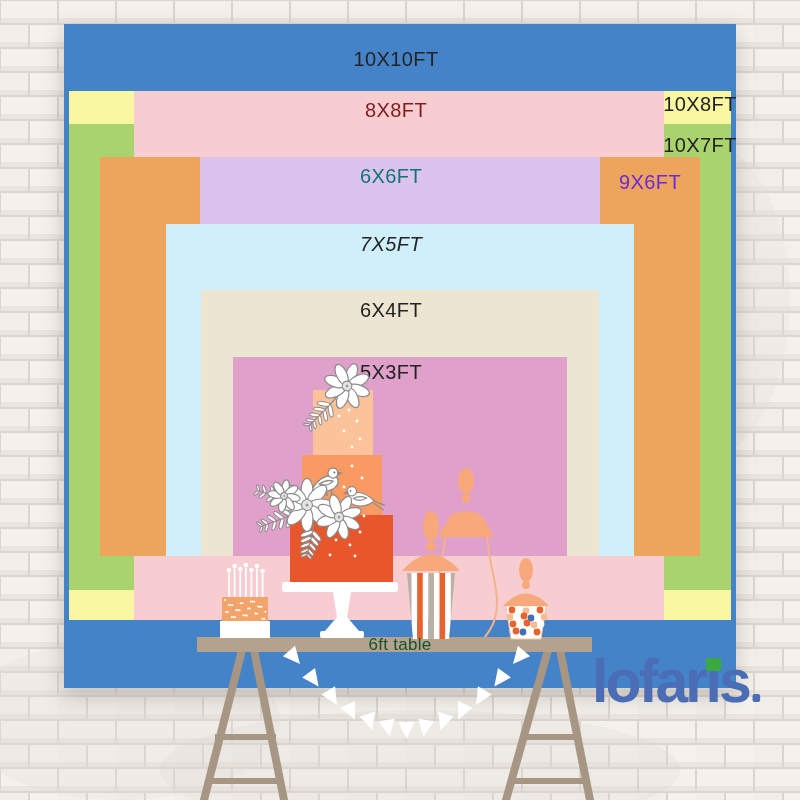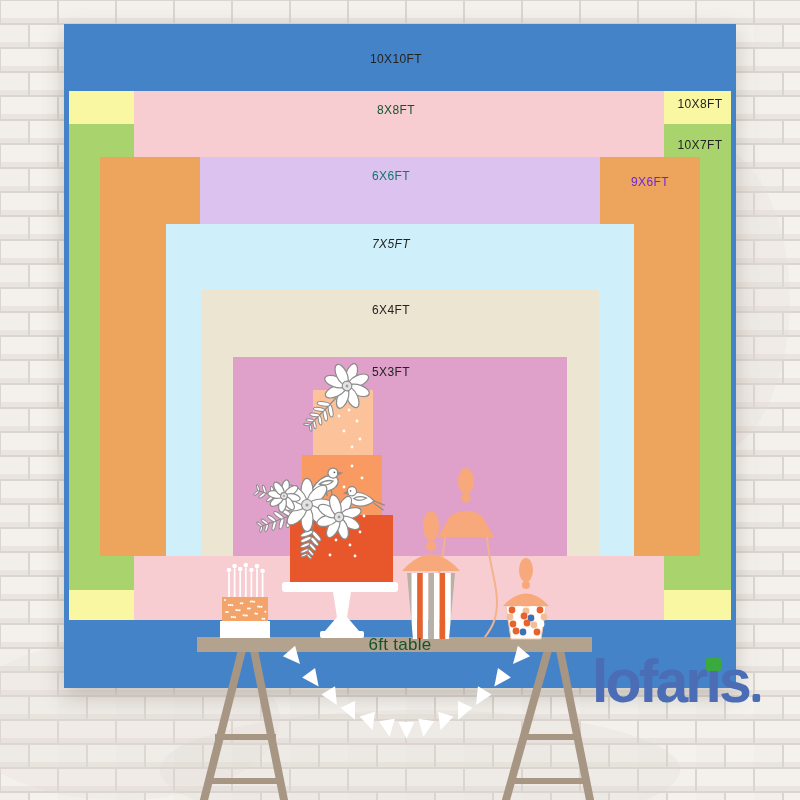--- a/index.html
+++ b/index.html
@@ -1,21 +1,21 @@
 <!DOCTYPE html>
 <html><head>
 <meta charset="utf-8">
 <style>
   html,body{margin:0;padding:0;}
   body{font-family:"Liberation Sans",sans-serif;background:#e8e5e1;}
   .stage{position:relative;width:800px;height:800px;overflow:hidden;background:#f1eeea;}
   .stage svg.wall{position:absolute;left:0;top:0;}
   .backdrop-shadow{position:absolute;box-shadow:0 8px 22px rgba(90,80,70,.28);}
   .layer{position:absolute;}
-  .size-label{position:absolute;transform:translate(-50%,-50%);font-size:12px;font-weight:500;
+  .size-label{position:absolute;transform:translate(-50%,-50%);font-size:20px;font-weight:500;
     color:#232323;letter-spacing:.4px;white-space:nowrap;}
   .scene{position:absolute;left:0;top:0;}
   .table-label{position:absolute;transform:translate(-50%,-50%);font-size:17px;color:#14532d;
     font-weight:500;letter-spacing:.3px;white-space:nowrap;}
   .logo{position:absolute;left:592px;top:650px;line-height:1;font-weight:bold;font-size:62px;
     letter-spacing:-3px;transform:scaleX(.95);transform-origin:left top;white-space:nowrap;}
   .logo-i{position:relative;display:inline-block;}
   .green-tab{position:absolute;left:1px;top:8px;width:16px;height:13px;border-radius:2px;}
   .logo-dot{display:inline-block;width:8px;height:8px;border-radius:2px;margin-left:4px;}
 </style>
@@ -49,21 +49,21 @@
   <div class="layer" style="left: 134px; top: 91px; width: 530px; height: 529px; background: rgb(247, 205, 209);"></div>
   <div class="layer" style="left: 100px; top: 157px; width: 600px; height: 399px; background: rgb(237, 165, 94);"></div>
   <div class="layer" style="left: 200px; top: 157px; width: 400px; height: 399px; background: rgb(220, 195, 239);"></div>
   <div class="layer" style="left: 166px; top: 224px; width: 468px; height: 332px; background: rgb(207, 239, 250);"></div>
   <div class="layer" style="left: 201px; top: 290px; width: 398px; height: 266px; background: rgb(236, 229, 210);"></div>
   <div class="layer" style="left: 233px; top: 357px; width: 334px; height: 199px; background: rgb(223, 160, 202);"></div>
 
   <span class="size-label" style="left: 396px; top: 59px; color: rgb(35, 35, 35);">10X10FT</span>
   <span class="size-label" style="left: 700px; top: 104px; color: rgb(35, 35, 35); text-align: center;">10X8FT</span>
   <span class="size-label" style="left: 700px; top: 145px; color: rgb(35, 35, 35);">10X7FT</span>
-  <span class="size-label" style="left: 396px; top: 110px; color: #14532d;">8X8FT</span>
+  <span class="size-label" style="left: 396px; top: 110px; color: #7f1d1d;">8X8FT</span>
   <span class="size-label" style="left: 650px; top: 182px; color: #6d28d9; text-align: center;">9X6FT</span>
   <span class="size-label" style="left: 391px; top: 176px; color: #0f766e;">6X6FT</span>
   <span class="size-label" style="left: 391px; top: 244px; color: rgb(35, 35, 35); font-style: italic;">7X5FT</span>
   <span class="size-label" style="left: 391px; top: 310px; color: rgb(35, 35, 35);">6X4FT</span>
   <span class="size-label" style="left: 391px; top: 372px; color: rgb(35, 35, 35);">5X3FT</span>
 
   <svg class="scene" width="800" height="800" viewBox="0 0 800 800">
 
     <g id="legs" stroke-width="8" stroke-linecap="square" fill="none" stroke="#a79683">
       <line x1="242" y1="650" x2="204" y2="800"></line>

